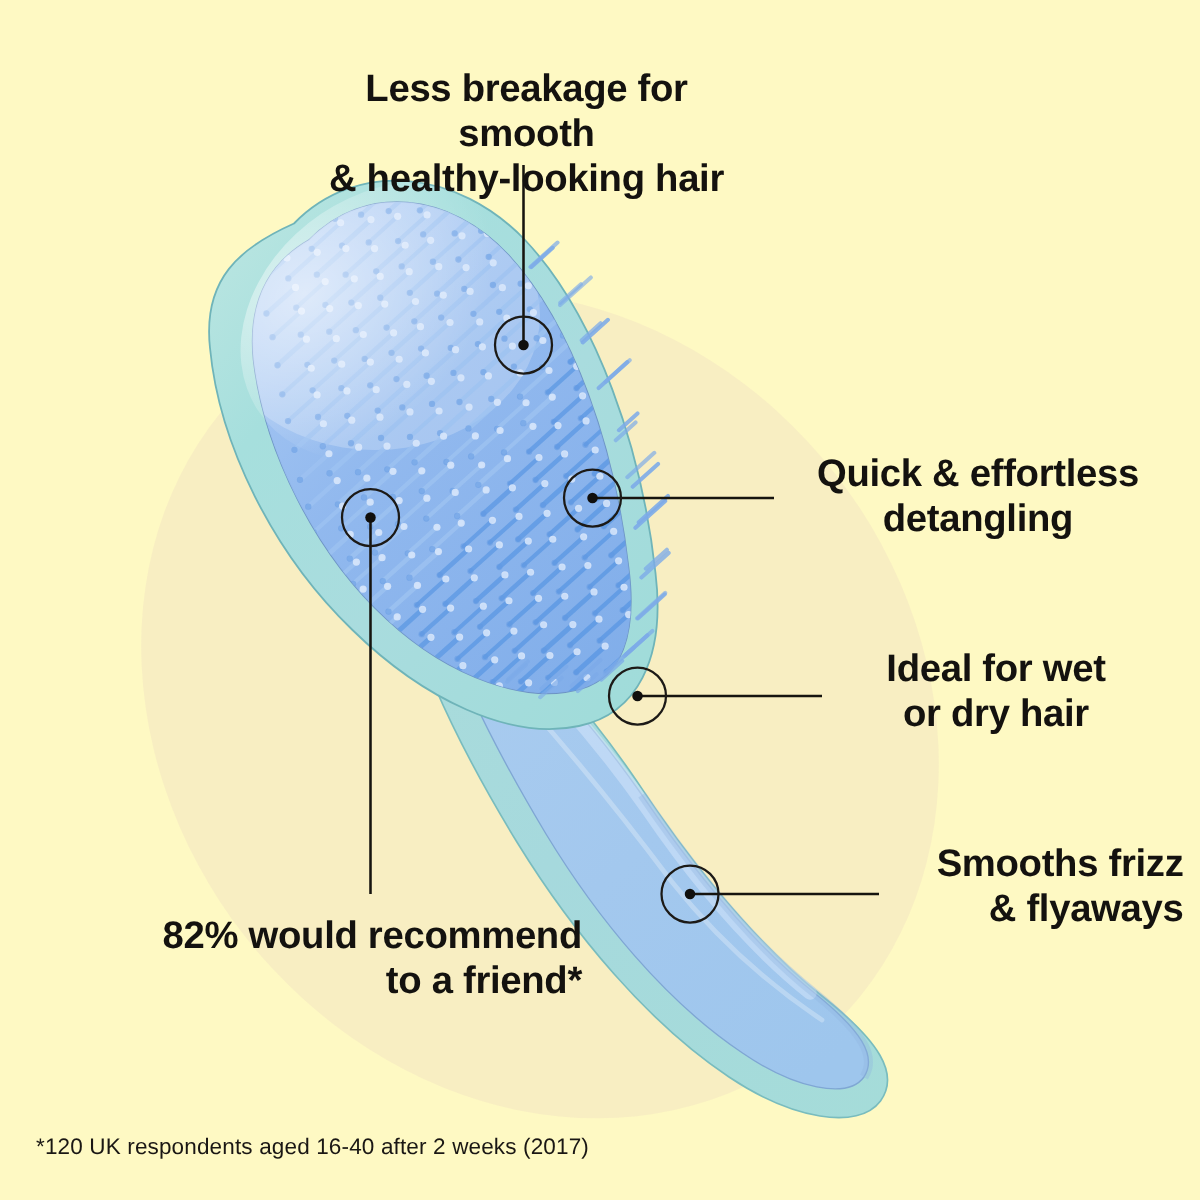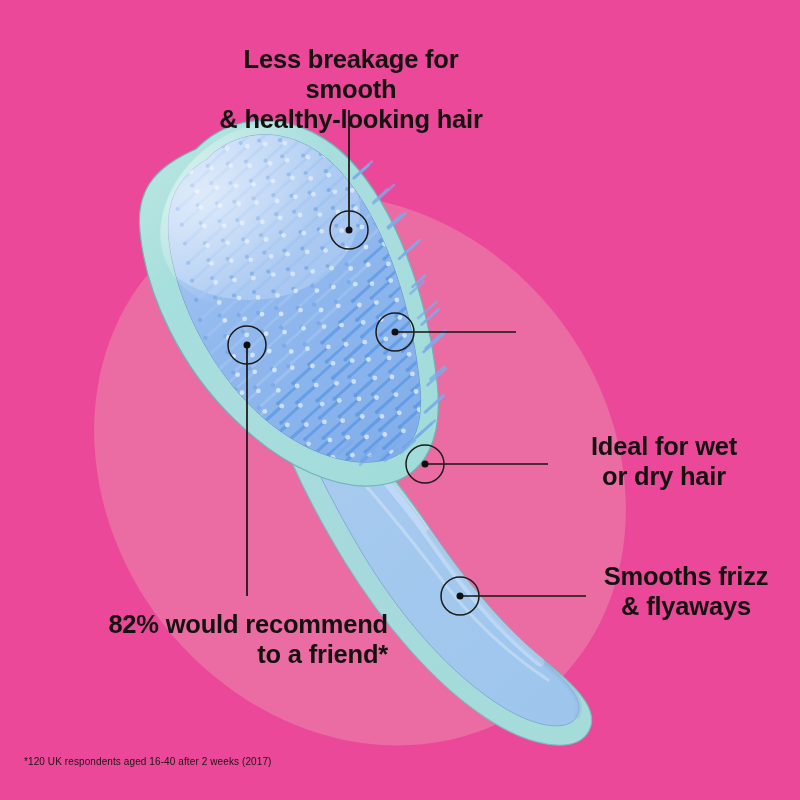--- a/index.html
+++ b/index.html
@@ -5,21 +5,21 @@
   html, body {
     margin: 0;
     padding: 0;
     background: #ffffff;
   }
   #canvas {
     position: relative;
     width: 800px;
     height: 800px;
     overflow: hidden;
-    background: #ec4899;
+    background: #fef9c3;
     font-family: "Liberation Sans", sans-serif;
   }
   .product-layer {
     position: absolute;
     inset: 0;
     width: 800px;
     height: 800px;
   }
   .callout-layer {
     position: absolute;
@@ -33,29 +33,29 @@
     color: #14120f;
     font-weight: 700;
     font-size: 25.5px;
     line-height: 1.18;
     letter-spacing: -0.2px;
     white-space: pre-line;
   }
   .label-top      { left: 198px; top: 44px;  width: 306px; text-align: center; }
   .label-quick    { left: 524px; top: 301px; width: 256px; text-align: center; }
   .label-ideal    { left: 558px; top: 431px; width: 212px; text-align: center; }
-  .label-smooths  { left: 583px; top: 561px; width: 206px; text-align: center; }
+  .label-smooths  { left: 583px; top: 561px; width: 206px; text-align: right; }
   .label-stat     { left: 108px; top: 609px; width: 280px; text-align: right; }
   .footnote {
     position: absolute;
     left: 24px;
     top: 756px;
     color: #1a1714;
     font-weight: 400;
-    font-size: 10px;
+    font-size: 15px;
     letter-spacing: 0.1px;
   }
 </style>
 </head>
 <body>
 
 <div id="canvas">
 
   <svg class="product-layer" viewBox="0 0 800 800">
     <defs>
@@ -1029,20 +1029,22 @@
         <circle cx="460" cy="596" r="19" fill="none" stroke="#1c1a17" stroke-width="1.5"></circle>
         <circle cx="460" cy="596" r="3.5" fill="#100f0d"></circle>
         <line x1="247" y1="345" x2="247" y2="596" stroke="#16140f" stroke-width="1.7"></line>
         <circle cx="247" cy="345" r="19" fill="none" stroke="#1c1a17" stroke-width="1.5"></circle>
         <circle cx="247" cy="345" r="3.5" fill="#100f0d"></circle>
       </g>
   </svg>
 
   <div class="label label-top">Less breakage for smooth
 &amp; healthy-looking hair</div>
+  <div class="label label-quick">Quick &amp; effortless
+detangling</div>
   <div class="label label-ideal">Ideal for wet
 or dry hair</div>
   <div class="label label-smooths">Smooths frizz
 &amp; flyaways</div>
   <div class="label label-stat">82% would recommend
 to a friend*</div>
 
   <div class="footnote">*120 UK respondents aged 16-40 after 2 weeks (2017)</div>
 
 </div>

